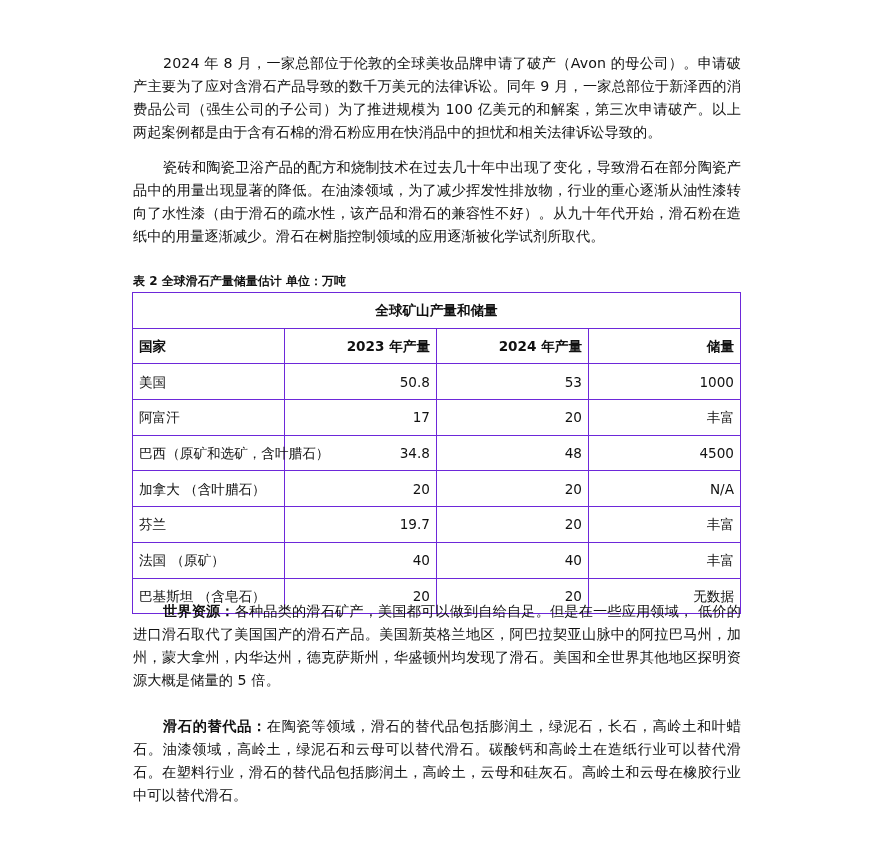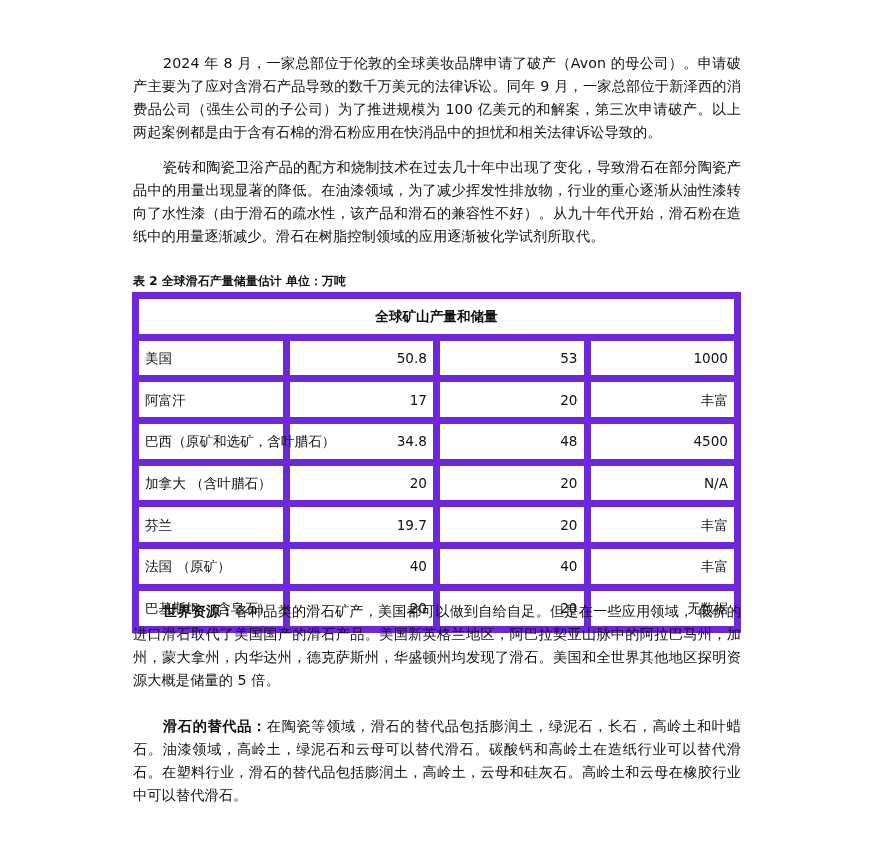--- a/index.html
+++ b/index.html
@@ -6,21 +6,21 @@
   body { width: 872px; height: 848px; position: relative; overflow: hidden;
          font-family: "DejaVu Sans", "Liberation Sans", sans-serif; color: #111; }
   .page { position: absolute; left: 133px; top: 18px; width: 608px; }
   .para { font-size: 14.2px; line-height: 23px; margin: 0; text-indent: 30px;
           text-align: justify; letter-spacing: 0.1px; }
   .p1 { position: absolute; top: 0; left: 0; width: 608px; margin-top: 34px; }
   .p2 { position: absolute; top: 138px; left: 0; width: 608px; }
   .caption { position: absolute; top: 253px; left: 0; font-size: 12px; font-weight: bold; line-height: 20px; }
   table.t { position: absolute; top: 274px; left: -1px; width: 609px; border-collapse: collapse;
             font-size: 13.6px; table-layout: fixed; }
-  table.t td, table.t th { border: 7px solid #6d28d9; height: 22.7px; padding: 6px 6px; line-height: 20px; white-space: nowrap; }
+  table.t td, table.t th { border: 1px solid #6d28d9; height: 22.7px; padding: 6px 6px; line-height: 20px; white-space: nowrap; }
   table.t th { font-weight: bold; }
   .c0 { width: 204px; text-align: left; }
   .c1 { width: 133px; text-align: right; }
   .c2 { width: 133px; text-align: right; }
   .c3 { text-align: right; }
   .title-cell { text-align: center !important; }
   .p3 { position: absolute; top: 582px; left: 0; width: 608px; }
   .p4 { position: absolute; top: 697px; left: 0; width: 608px; }
   .lead { font-weight: bold; }
 </style>
@@ -30,20 +30,26 @@
 <div class="page">
   <p class="para p1">2024 年 8 月，一家总部位于伦敦的全球美妆品牌申请了破产（Avon 的母公司）。申请破产主要为了应对含滑石产品导致的数千万美元的法律诉讼。同年 9 月，一家总部位于新泽西的消费品公司（强生公司的子公司）为了推进规模为 100 亿美元的和解案，第三次申请破产。以上两起案例都是由于含有石棉的滑石粉应用在快消品中的担忧和相关法律诉讼导致的。</p>
   <p class="para p2">瓷砖和陶瓷卫浴产品的配方和烧制技术在过去几十年中出现了变化，导致滑石在部分陶瓷产品中的用量出现显著的降低。在油漆领域，为了减少挥发性排放物，行业的重心逐渐从油性漆转向了水性漆（由于滑石的疏水性，该产品和滑石的兼容性不好）。从九十年代开始，滑石粉在造纸中的用量逐渐减少。滑石在树脂控制领域的应用逐渐被化学试剂所取代。</p>
 
   <div class="caption">表 2  全球滑石产量储量估计  单位：万吨</div>
 
   <table class="t">
     <tbody>
         <tr>
       <th colspan="4" class="title-cell">全球矿山产量和储量</th>
+    </tr>
+    <tr>
+      <th class="c0">国家</th>
+      <th class="c1">2023 年产量</th>
+      <th class="c2">2024 年产量</th>
+      <th class="c3">储量</th>
     </tr>
     <tr>
       <td class="c0">美国</td>
       <td class="c1">50.8</td>
       <td class="c2">53</td>
       <td class="c3">1000</td>
     </tr>
     <tr>
       <td class="c0">阿富汗</td>
       <td class="c1">17</td>

